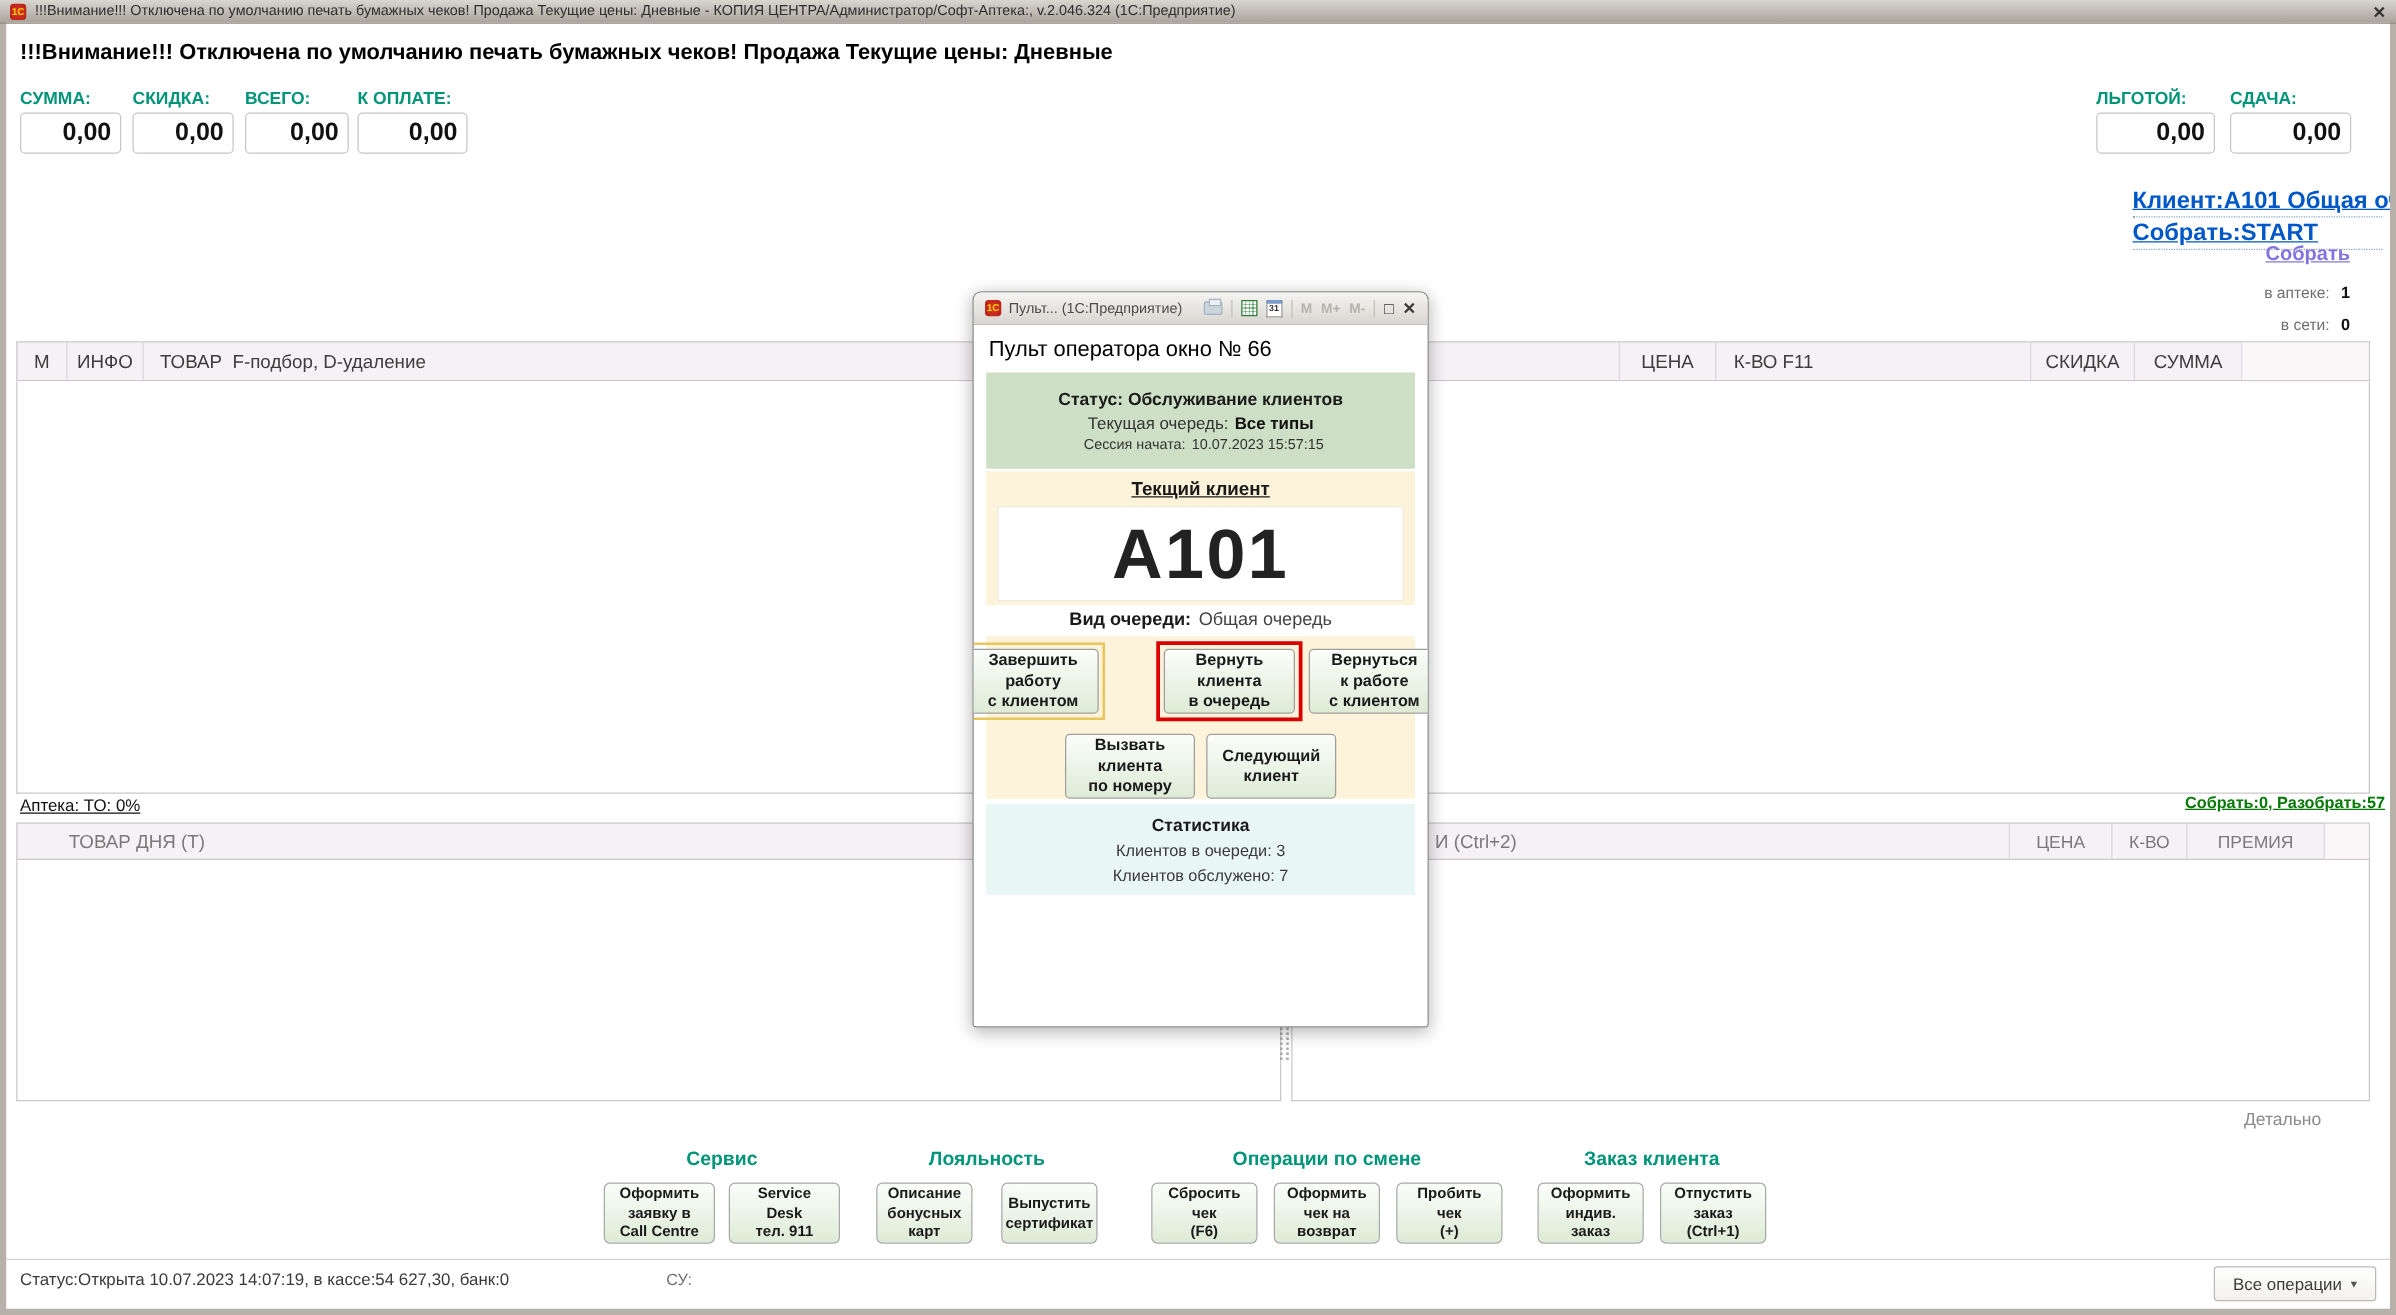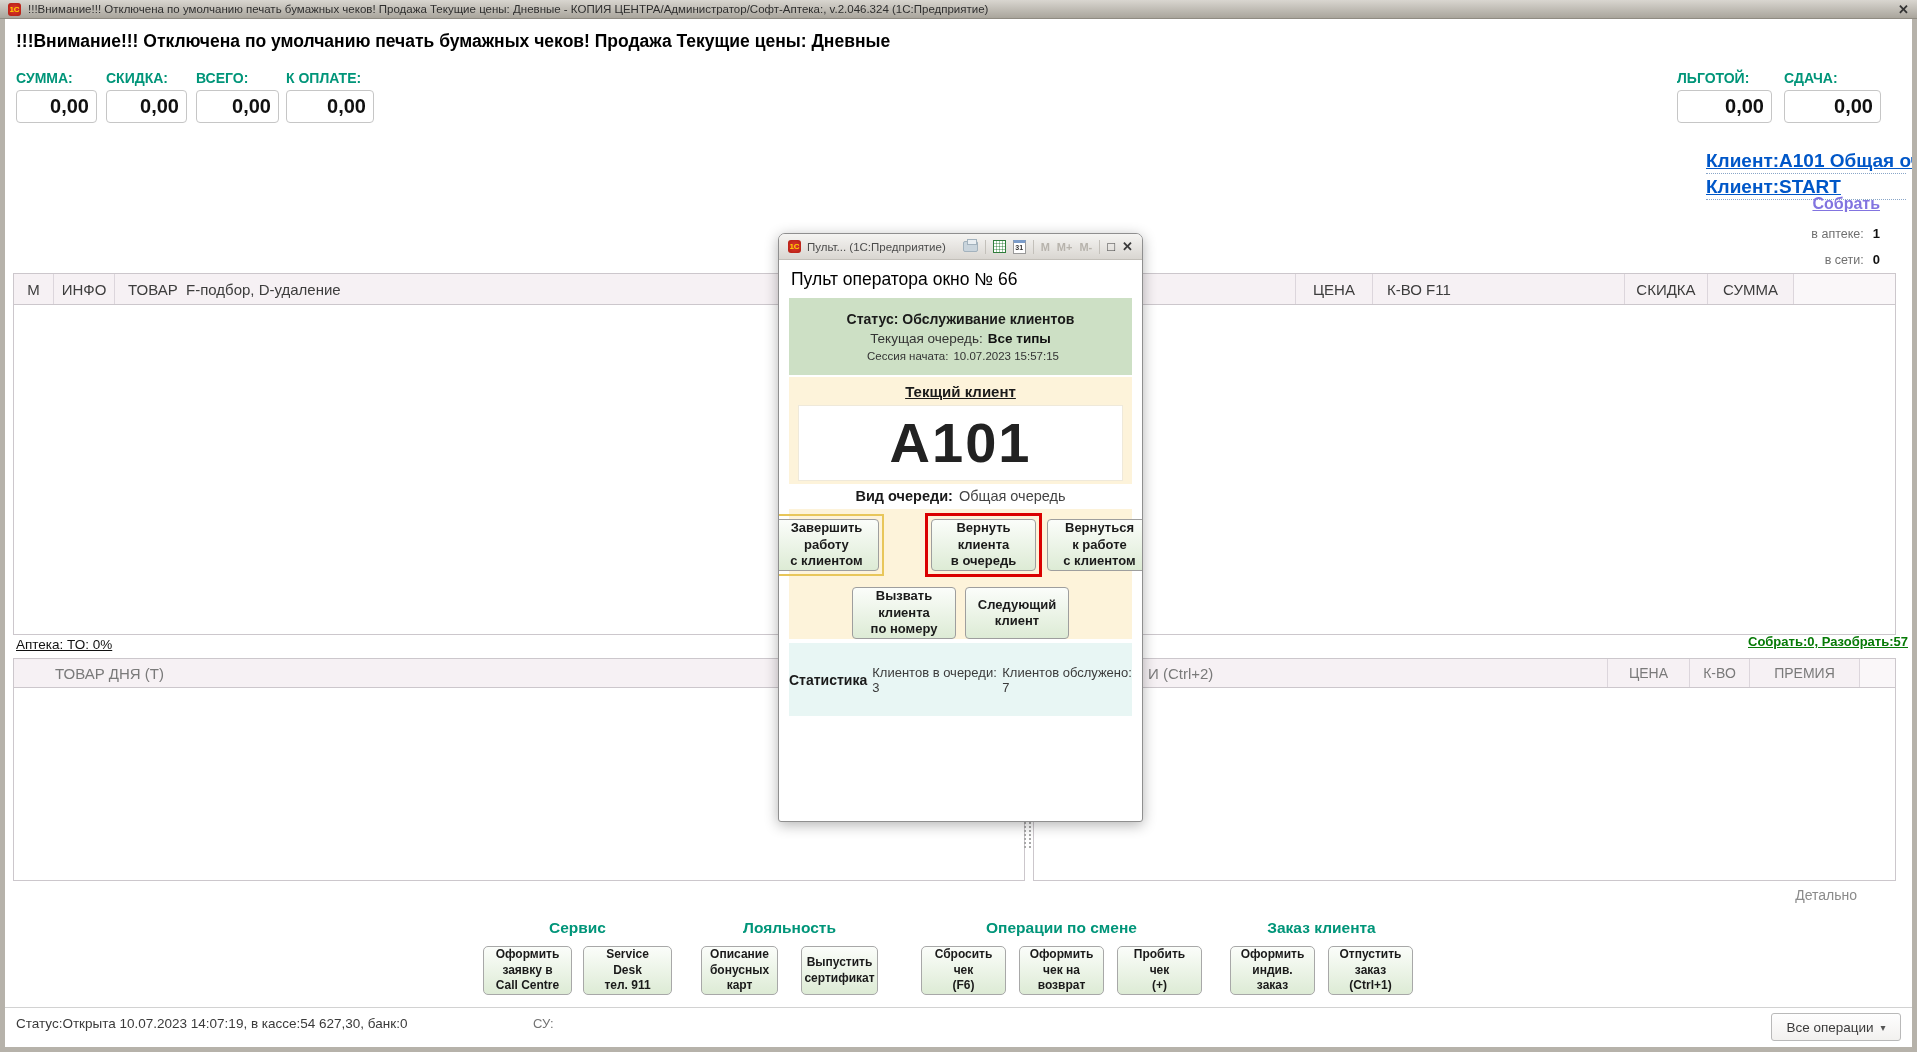--- a/index.html
+++ b/index.html
@@ -117,21 +117,21 @@
   .queue-band b{color:#1a1a1a;margin-right:6px;}
   .gbtn{background:linear-gradient(#fbfdfa,#ddebd5);border:1px solid #9e9e9e;border-radius:4px;
     font-family:"Liberation Sans",sans-serif;font-size:13px;font-weight:bold;color:#1a1a1a;
     white-space:pre-line;line-height:1.26;display:flex;align-items:center;justify-content:center;text-align:center;}
   .btnrow1{margin-top:4px;display:flex;align-items:center;gap:5px;}
   .btnrow1 .gbtn{width:105px;height:52px;}
   .outline-y{border:2px solid #e8c65a;padding:3px;display:inline-flex;}
   .outline-r{border:3px solid #da0000;padding:3px;display:inline-flex;margin-left:36px;}
   .btnrow2{margin-top:10px;display:flex;gap:9px;border-radius:15px;}
   .btnrow2 .gbtn{width:104px;height:52px;}
-  .dlg-blue{background:#e8f6f4;margin-top:4px;height:73px;display:flex;flex-direction:row;
+  .dlg-blue{background:#e8f6f4;margin-top:4px;height:73px;display:flex;flex-direction:column;
     align-items:center;justify-content:center;gap:5px;}
   .dlg-blue .b1{font-size:14px;font-weight:bold;color:#1a1a1a;}
   .dlg-blue .b2{font-size:13px;color:#3b3b3b;}
   .dlg-pink{background:#fbdbda;margin-top:4px;height:68px;display:flex;align-items:center;justify-content:center;}
   .end-session{width:148px;height:36px;font-size:14px;white-space:nowrap;}
 
   
   .agroup{position:absolute;top:919px;z-index:1;}
   .agroup .gtitle{font-size:15.5px;font-weight:bold;color:#009579;text-align:center;margin-bottom:9px;}
   .agroup .grow{display:flex;justify-content:space-between;}
@@ -190,21 +190,21 @@
 <div class="tfield tf-5">
   <div class="tlabel">СДАЧА:</div>
   <div class="tbox">0,00</div>
 </div>
 
 <div class="queue-links">
   <div class="qline">
     <a>Клиент:А101 Общая очередь</a>
   </div>
   <div class="qline">
-    <a>Клиент:START</a>
+    <a>Собрать:START</a>
   </div>
 </div>
 <a class="rating-link">Собрать</a>
 <div class="counter cnt-pharmacy">
   <span>в аптеке:</span>
   <b>1</b>
 </div>
 <div class="counter cnt-network">
   <span>в сети:</span>
   <b>0</b>

